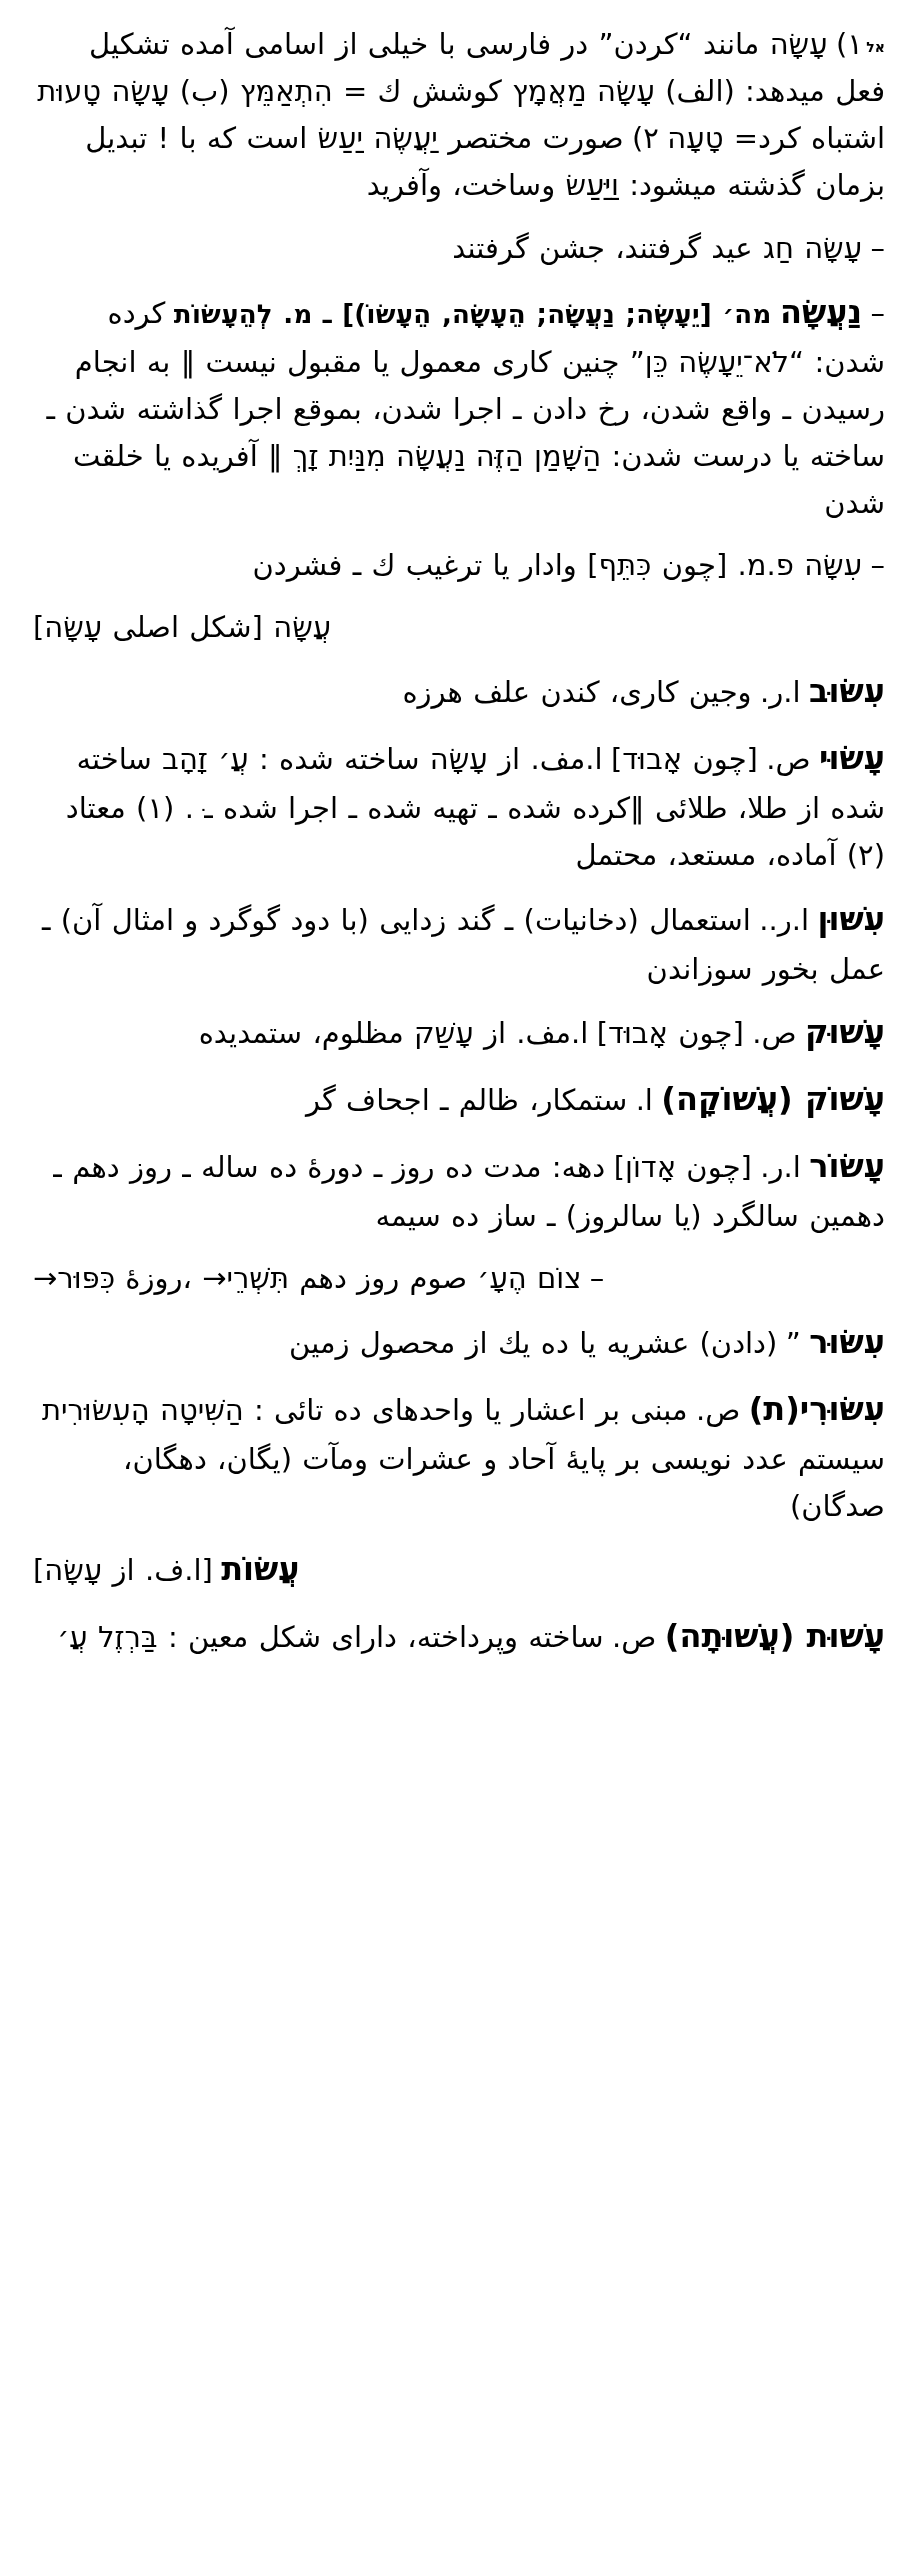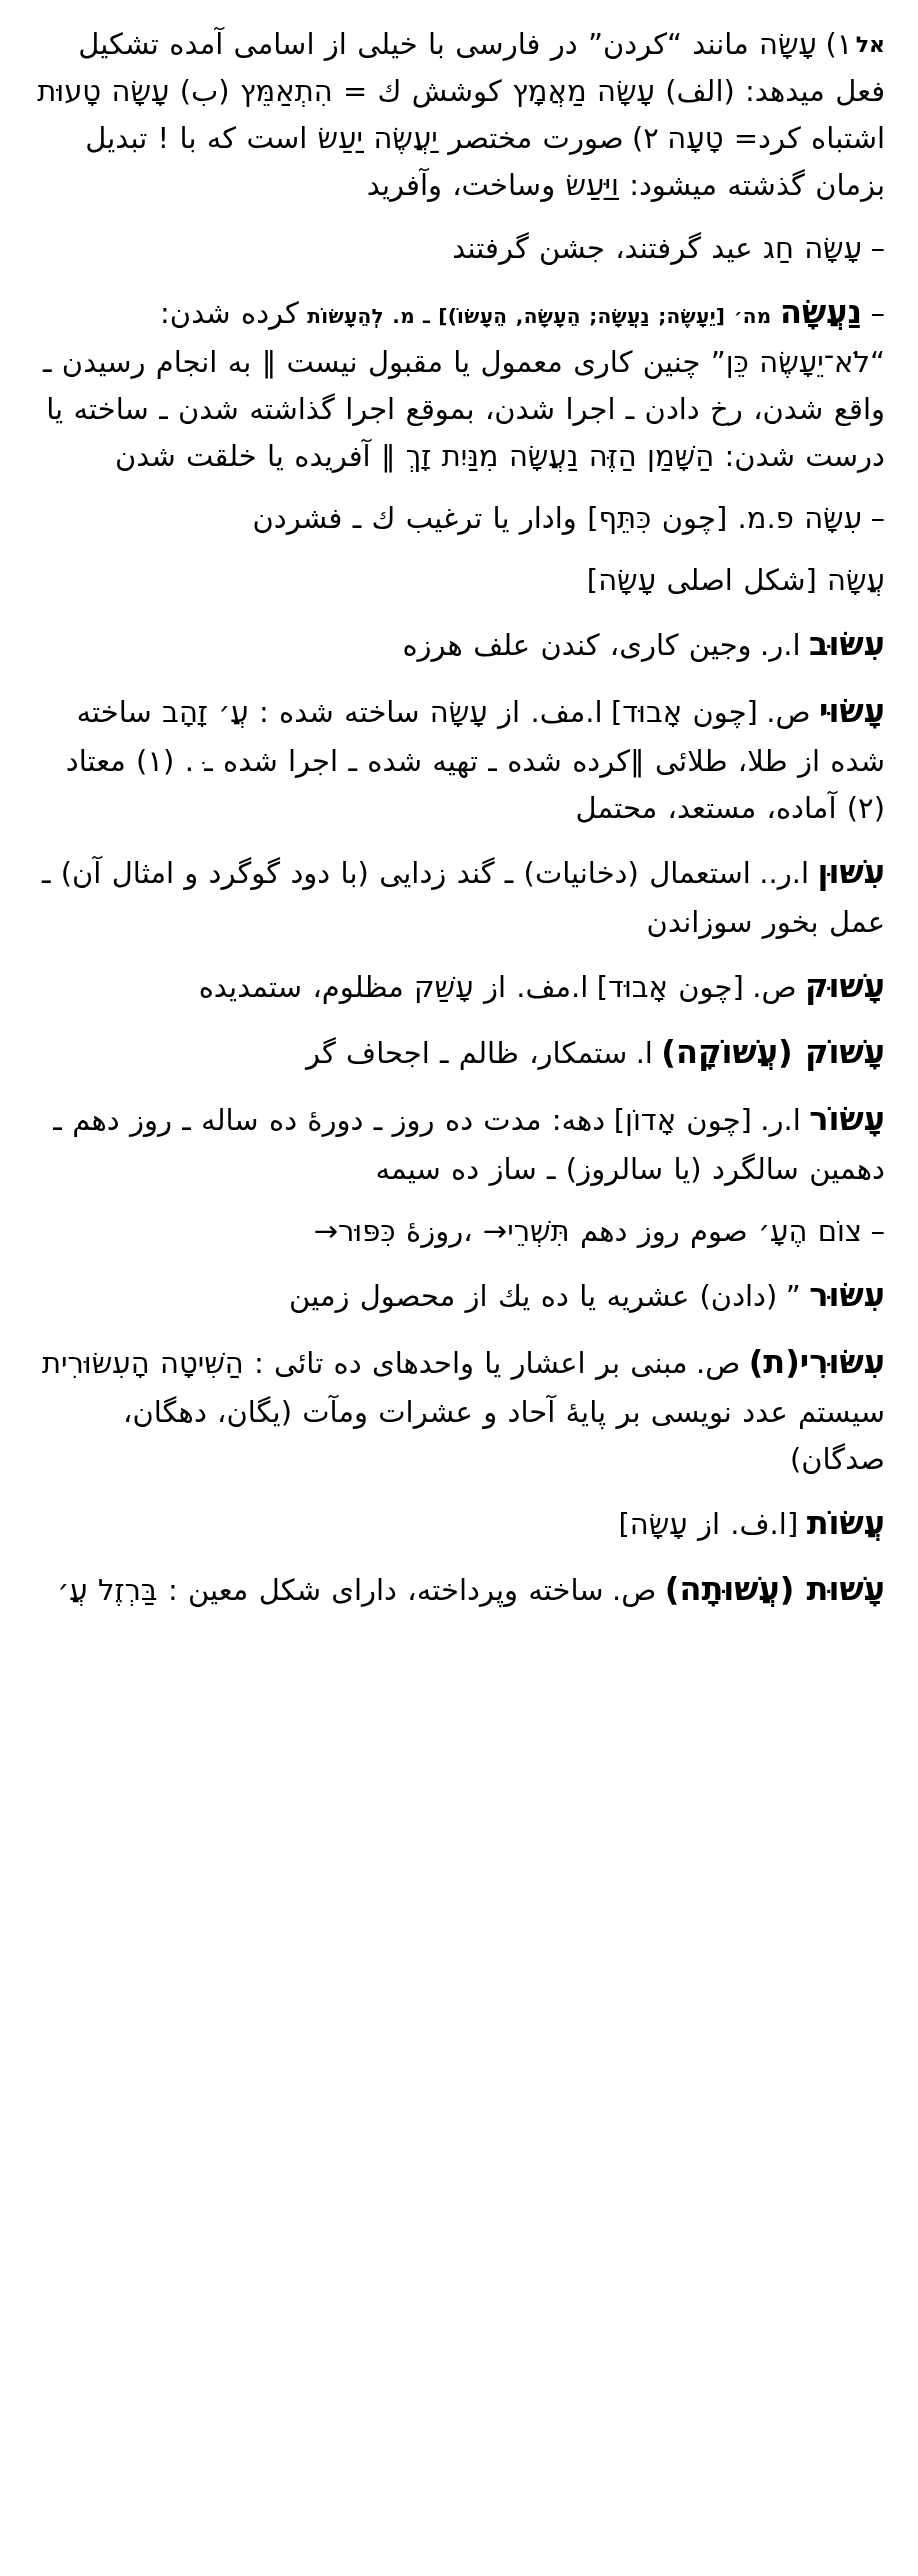--- a/index.html
+++ b/index.html
@@ -35,41 +35,41 @@
   .entry.lead  { margin-bottom: 17px; }
   
   .heb {
     font-family: "DejaVu Sans", sans-serif;
     font-weight: bold;
     direction: rtl;
     unicode-bidi: isolate;
     font-size: 23px;
     letter-spacing: 0.3px;
   }
-  .heb.sm { font-size: 20px; }
+  .heb.sm { font-size: 26px; }
   .headword {
     font-family: "DejaVu Sans", sans-serif;
     font-weight: bold;
     font-size: 32px;
     direction: rtl;
     unicode-bidi: isolate;
   }
   .fa {
     font-family: "DejaVu Sans", sans-serif;
     font-size: 29px;
   }
   .dash {
     font-weight: normal;
   }
-  .center { text-align: right; }
+  .center { text-align: left; }
   
   .corner-mark {
     display: inline-block;
     font-weight: bold;
-    font-size: 22px;
+    font-size: 14px;
     transform: translateY(-2.3px);
     margin-left: 3.4px;
     text-align: center;
   }
 </style>
 </head>
 <body>
 
 <div class="page">
 

